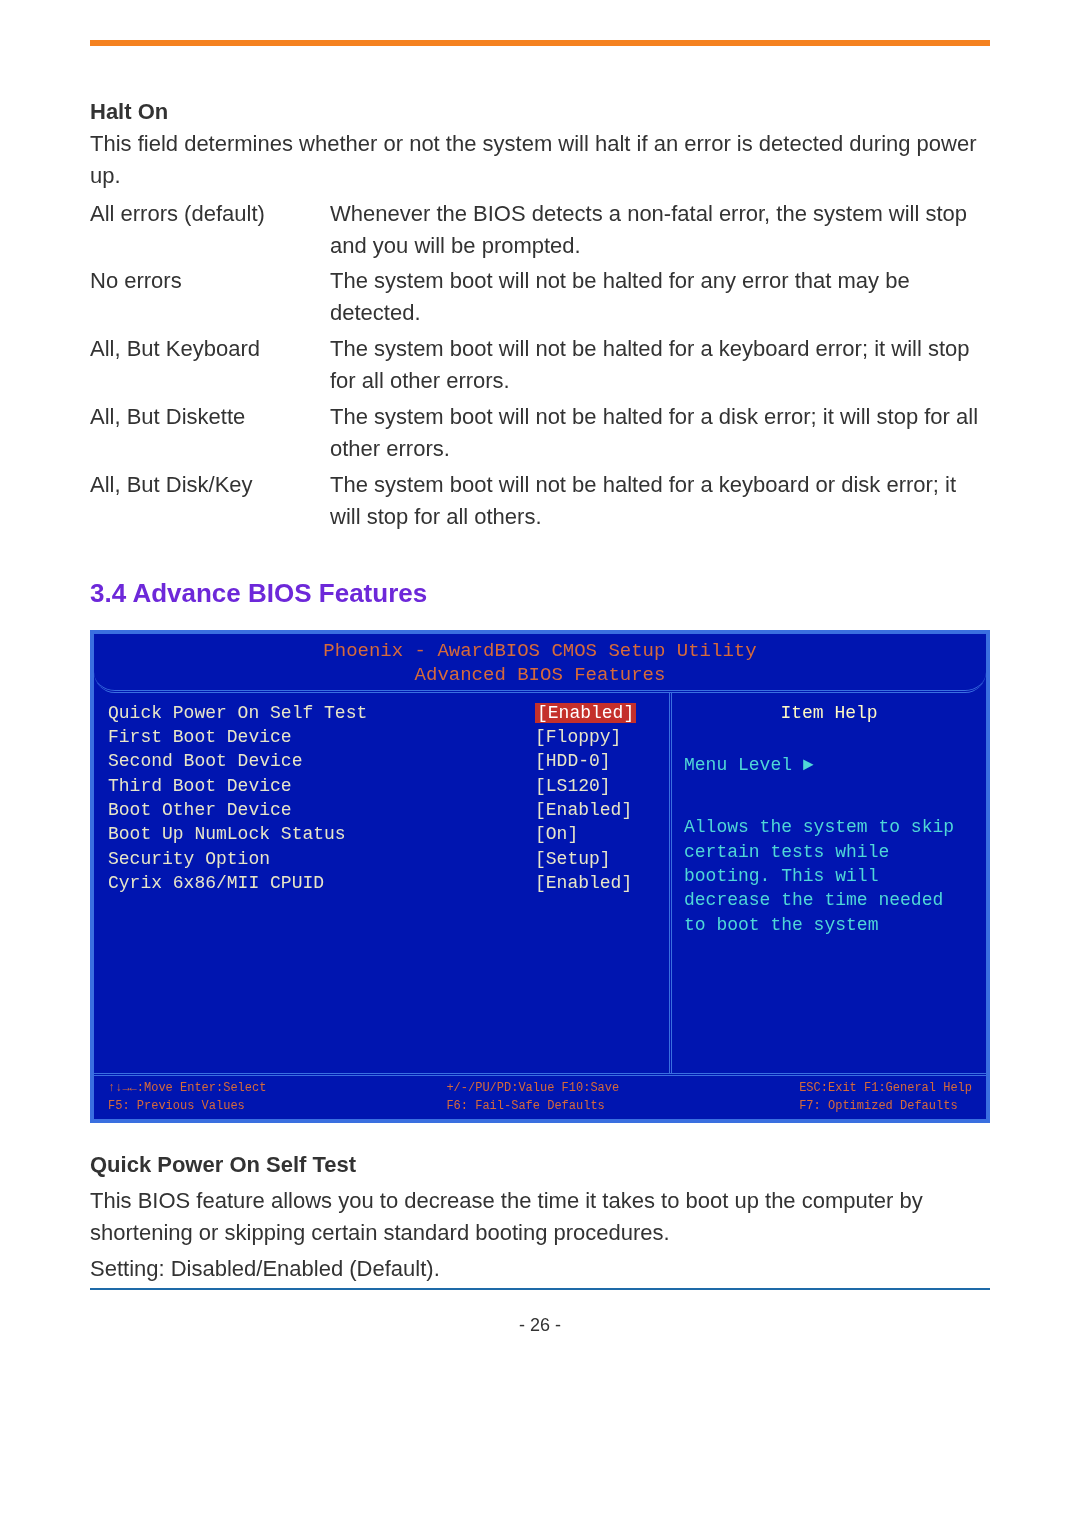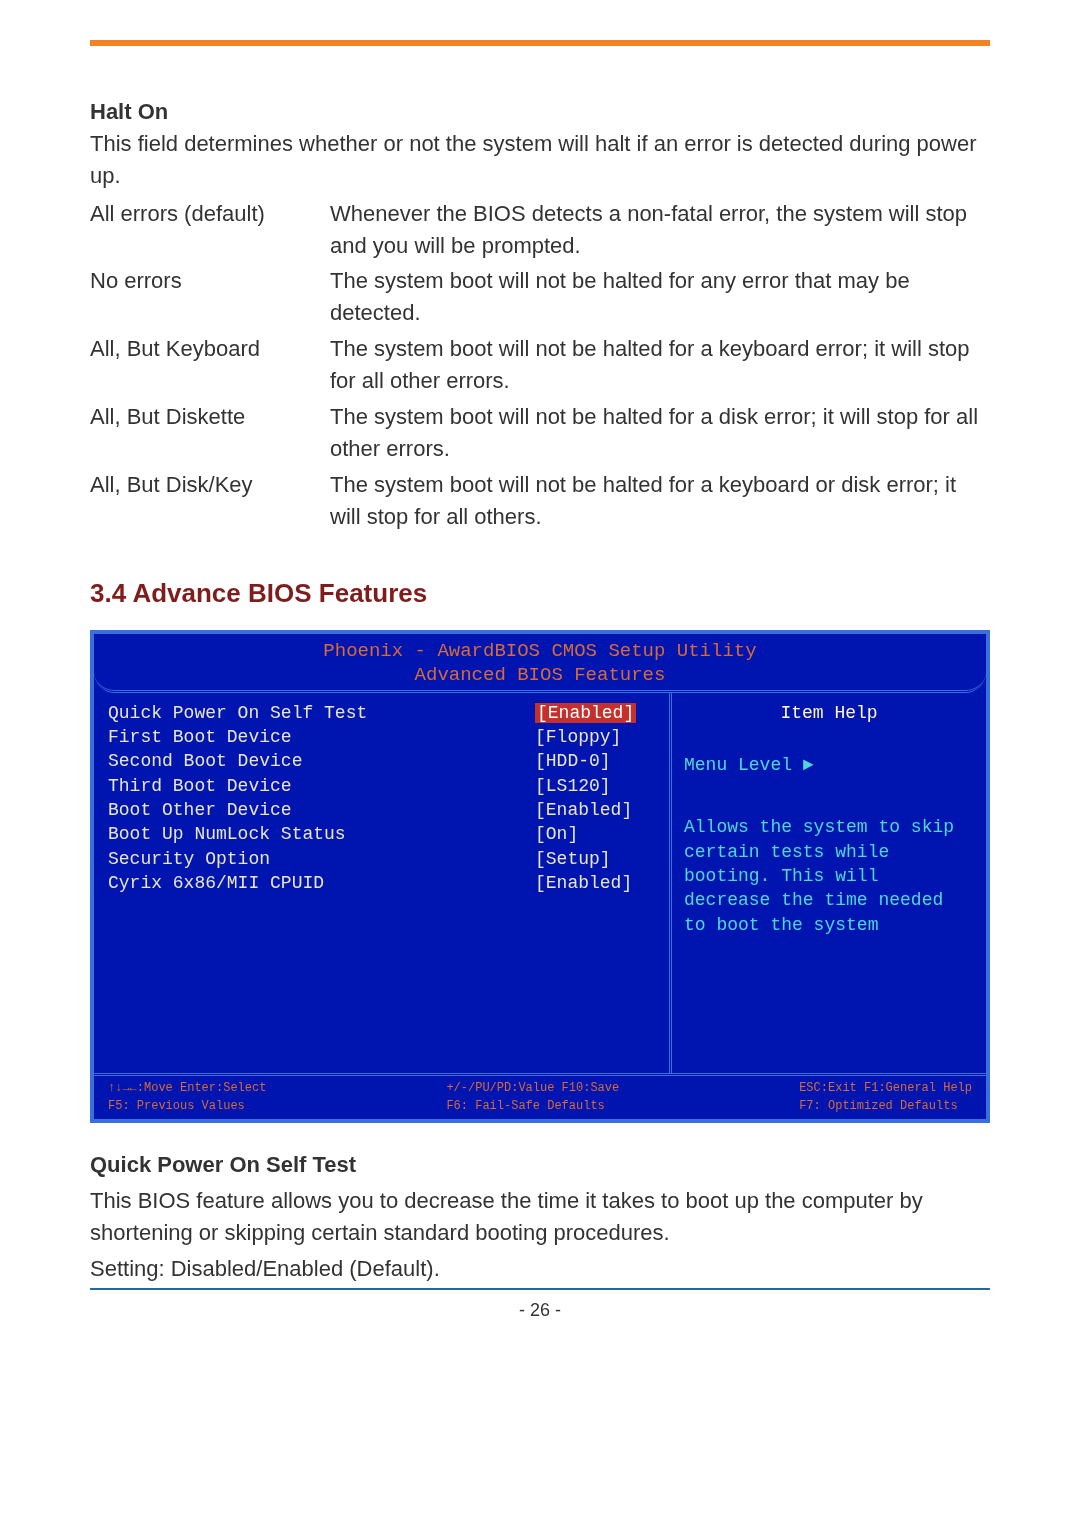--- a/index.html
+++ b/index.html
@@ -6,36 +6,36 @@
   .page{width:1080px;min-height:1528px;margin:0 auto;box-sizing:border-box;padding:40px 90px 30px 90px;position:relative;}
   .header-top{border-top:6px solid #f58220;}
   .header-line{display:flex;justify-content:flex-end;border-bottom:2px solid #1e6aa8;padding:4px 0 6px 0;}
   .header-right{font-size:20px;color:#333;letter-spacing:1px;}
   .content{padding-top:50px;font-size:22px;line-height:1.45;}
   .bold{font-weight:bold;}
   .para{margin-bottom:4px;}
   .tbl{width:100%;border-collapse:collapse;}
   .tbl td{vertical-align:top;padding:2px 0;font-size:22px;}
   .tbl td.lcol{width:240px;}
-  h2.section{font-size:26px;font-weight:bold;margin:40px 0 18px 0;color:#7f1d1d;}
+  h2.section{font-size:26px;font-weight:bold;margin:40px 0 18px 0;color:#6d28d9;}
   .bios-box{border:4px solid #3a6fe0;background:#0015b0;color:#fff;font-family:'Courier New',monospace;}
   .bios-title{text-align:center;color:#d66a3a;padding:6px 0 2px 0;font-size:19px;line-height:1.25;border-bottom:3px double #3a6fe0;border-radius:21px;}
   .bios-body{display:flex;}
   .bios-left{flex:1;padding:8px 14px;font-size:18px;line-height:1.35;color:#e8e6c8;}
   .bios-right{width:290px;border-left:3px double #3a6fe0;padding:8px 12px;font-size:18px;line-height:1.35;color:#e8e6c8;}
   .bios-row{display:flex;}
   .bios-lab{flex:1;white-space:nowrap;}
   .bios-val{width:120px;}
   .bios-hl{color:#fff;background:#c4302b;padding:0 2px;}
   .bios-cyan{color:#4fd7d7;margin-top:28px;}
   .bios-help-title{text-align:center;color:#fef9c3;margin-bottom:12px;}
   .bios-footer{background:#0015b0;color:#d66a3a;font-family:'Courier New',monospace;font-size:12px;padding:4px 14px;border-top:3px double #3a6fe0;display:flex;justify-content:space-between;gap:10px;}
   .bios-footer .seg{white-space:nowrap;}
   .subhead{font-size:22px;font-weight:bold;margin:26px 0 4px 0;}
-  .pgnum-wrap{border-top:2px solid #1e6aa8;padding-top:10px;text-align:center;font-size:18px;color:#333;}
+  .pgnum-wrap{border-top:2px solid #1e6aa8;padding-top:25px;text-align:center;font-size:18px;color:#333;}
 </style>
 </head>
 <body>
 
 <div class="page">
   <div class="header-top"></div>
 
   <div class="content">
     <div class="bold">Halt On</div>
     <div class="para">This field determines whether or not the system will halt if an error is detected during power up.</div>

